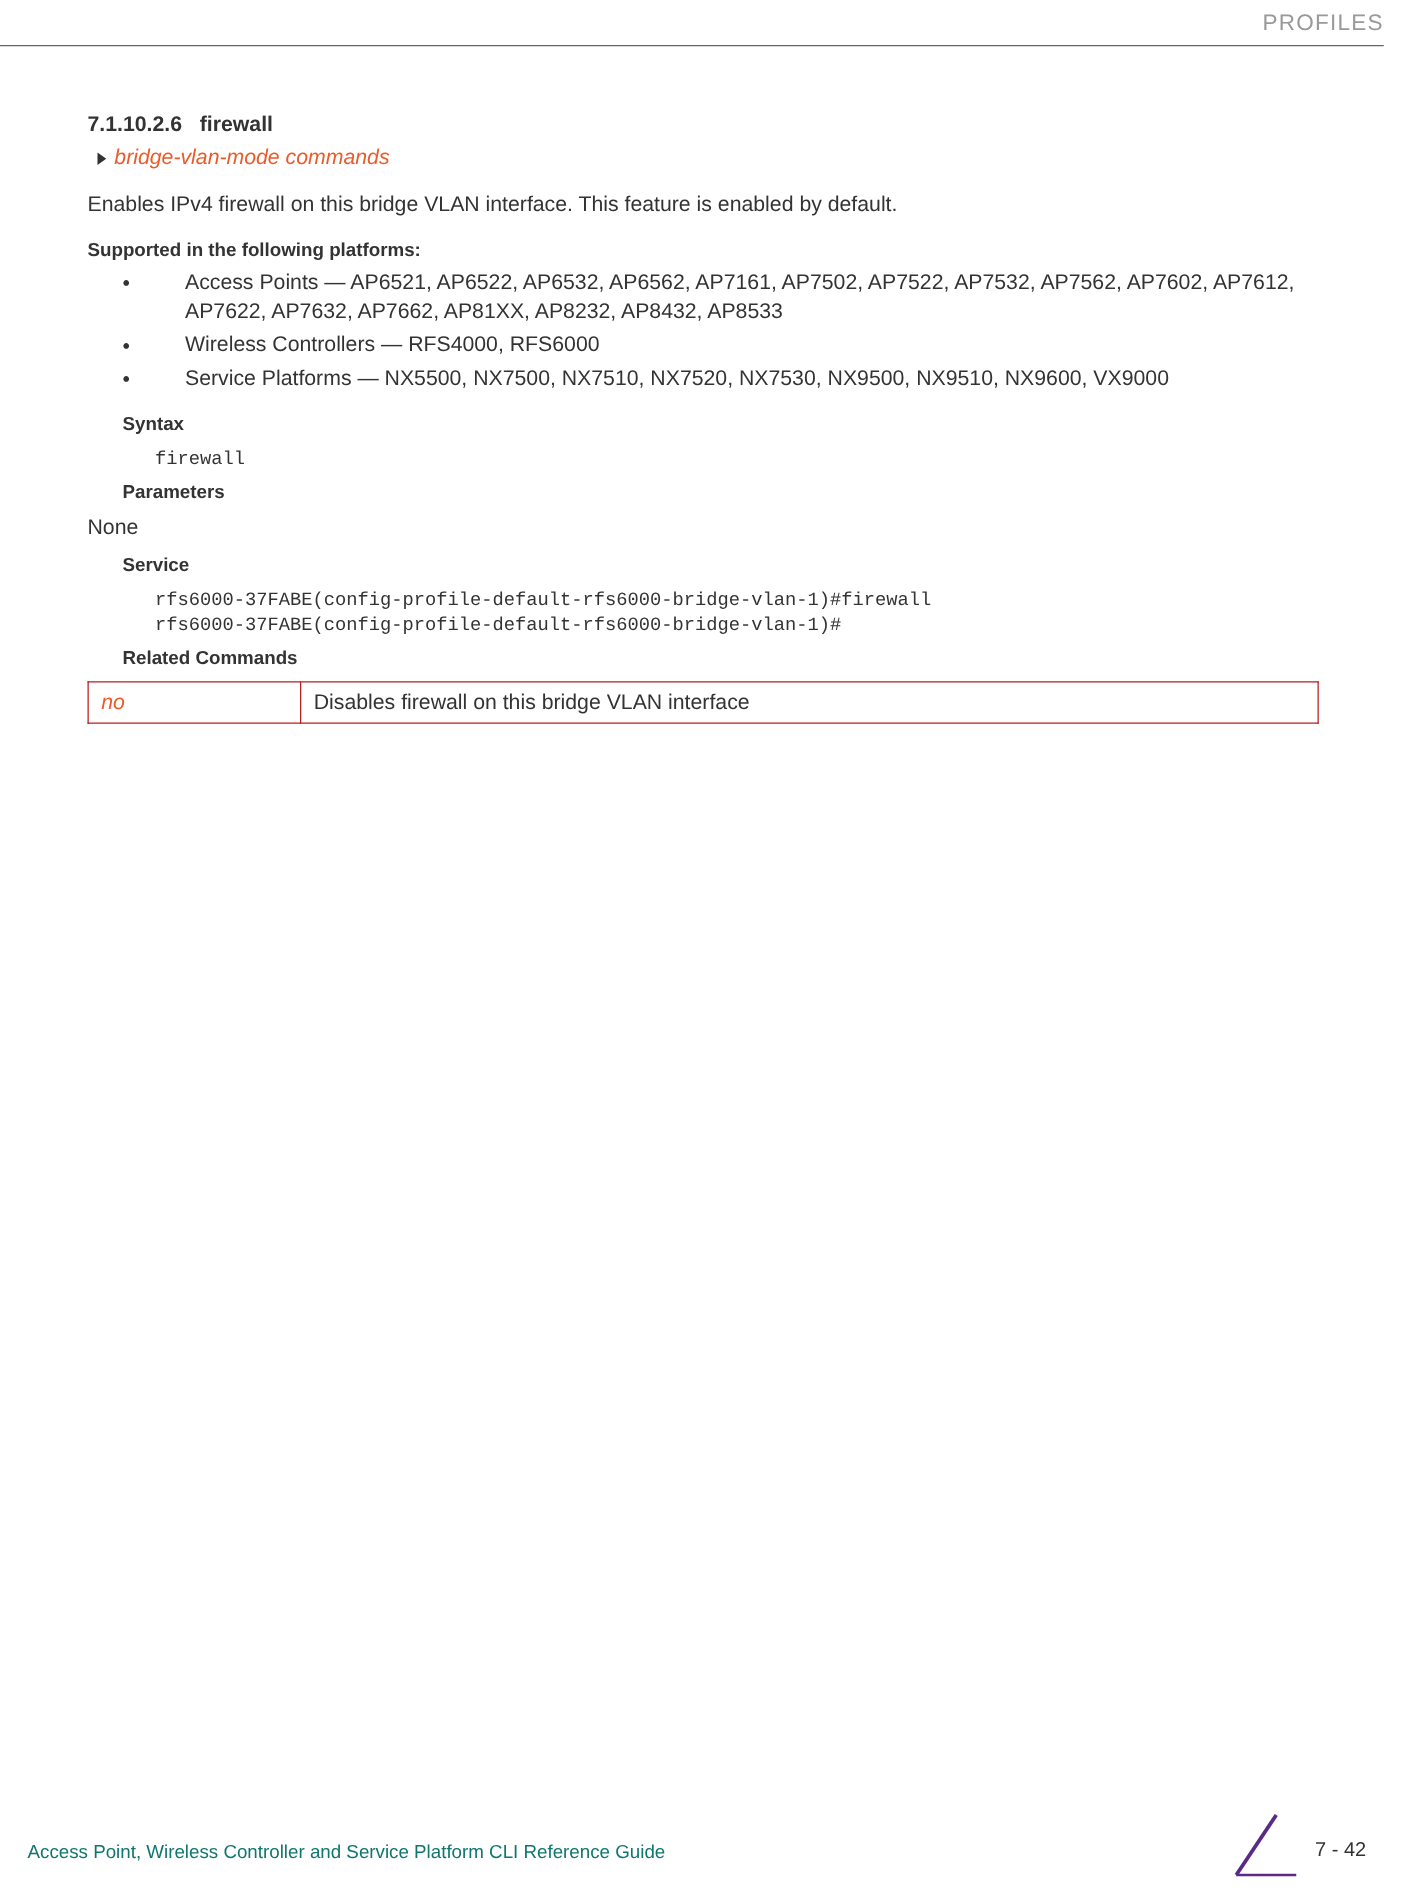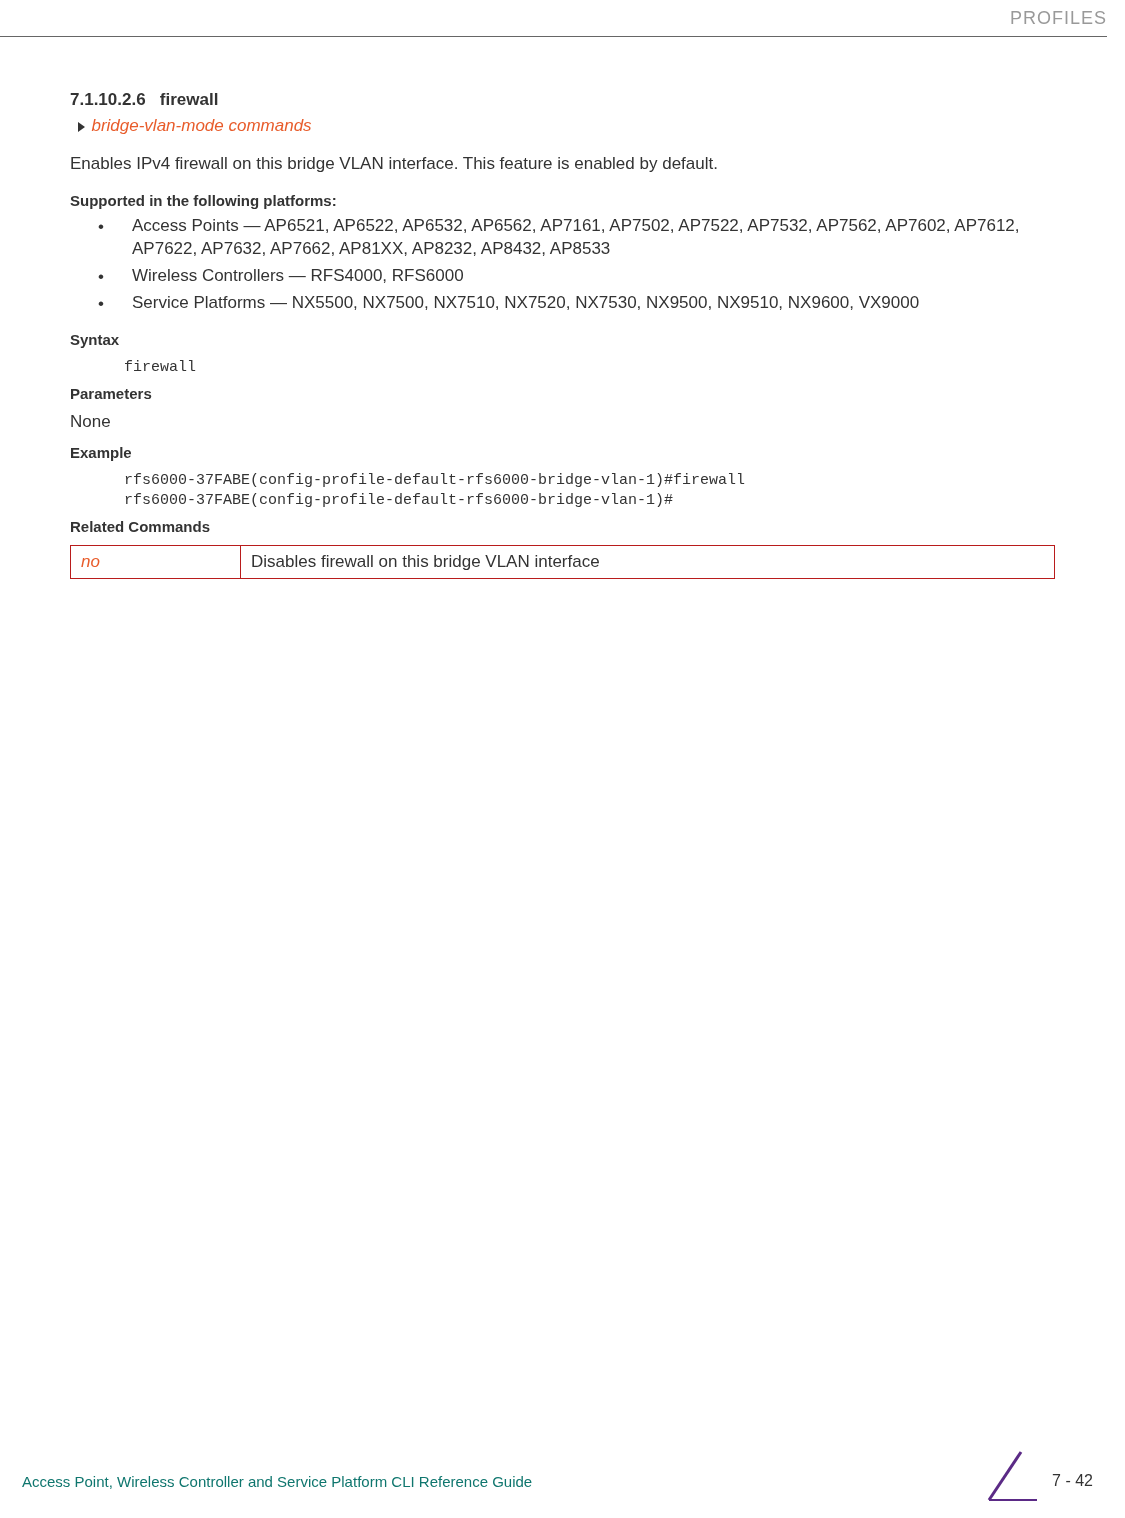--- a/index.html
+++ b/index.html
@@ -89,36 +89,38 @@
       text-align: center;
       font-size: 17px;
       flex-shrink: 0;
       padding-top: 2px;
     }
     .bullet-text {
       font-size: 17px;
       line-height: 1.35;
       color: #333;
       font-weight: 300;
+      margin-left: 16px;
     }
     .mono {
       font-family: "Courier New", Courier, monospace;
       font-size: 15px;
       white-space: pre;
       margin-left: 54px;
       margin-bottom: 8px;
       line-height: 1.3;
     }
     .plain-text {
       font-size: 17px;
       margin-bottom: 12px;
       font-weight: 300;
     }
     .section-gap {
       margin-bottom: 10px;
+      margin-left: 28px;
     }
     .related-table {
       border-collapse: collapse;
       width: 100%;
       margin-top: 4px;
     }
     .related-table td {
       border: 1px solid #b91c1c;
       padding: 6px 10px;
       font-size: 17px;
@@ -206,21 +208,21 @@
       <div class="bullet-text">Service Platforms — NX5500, NX7500, NX7510, NX7520, NX7530, NX9500, NX9510, NX9600, VX9000</div>
     </div>
   </div>
 
   <div class="bold-heading section-gap">Syntax</div>
   <div class="mono">firewall</div>
 
   <div class="bold-heading section-gap">Parameters</div>
   <div class="plain-text">None</div>
 
-  <div class="bold-heading section-gap">Example</div>
+  <div class="bold-heading section-gap">Service</div>
   <div class="mono">rfs6000-37FABE(config-profile-default-rfs6000-bridge-vlan-1)#firewall
 rfs6000-37FABE(config-profile-default-rfs6000-bridge-vlan-1)#</div>
 
   <div class="bold-heading section-gap">Related Commands</div>
   <table class="related-table">
     <tbody>
         <tr>
       <td><span class="cmd-link">no</span></td>
       <td><span class="desc-text">Disables firewall on this bridge VLAN interface</span></td>
     </tr>

